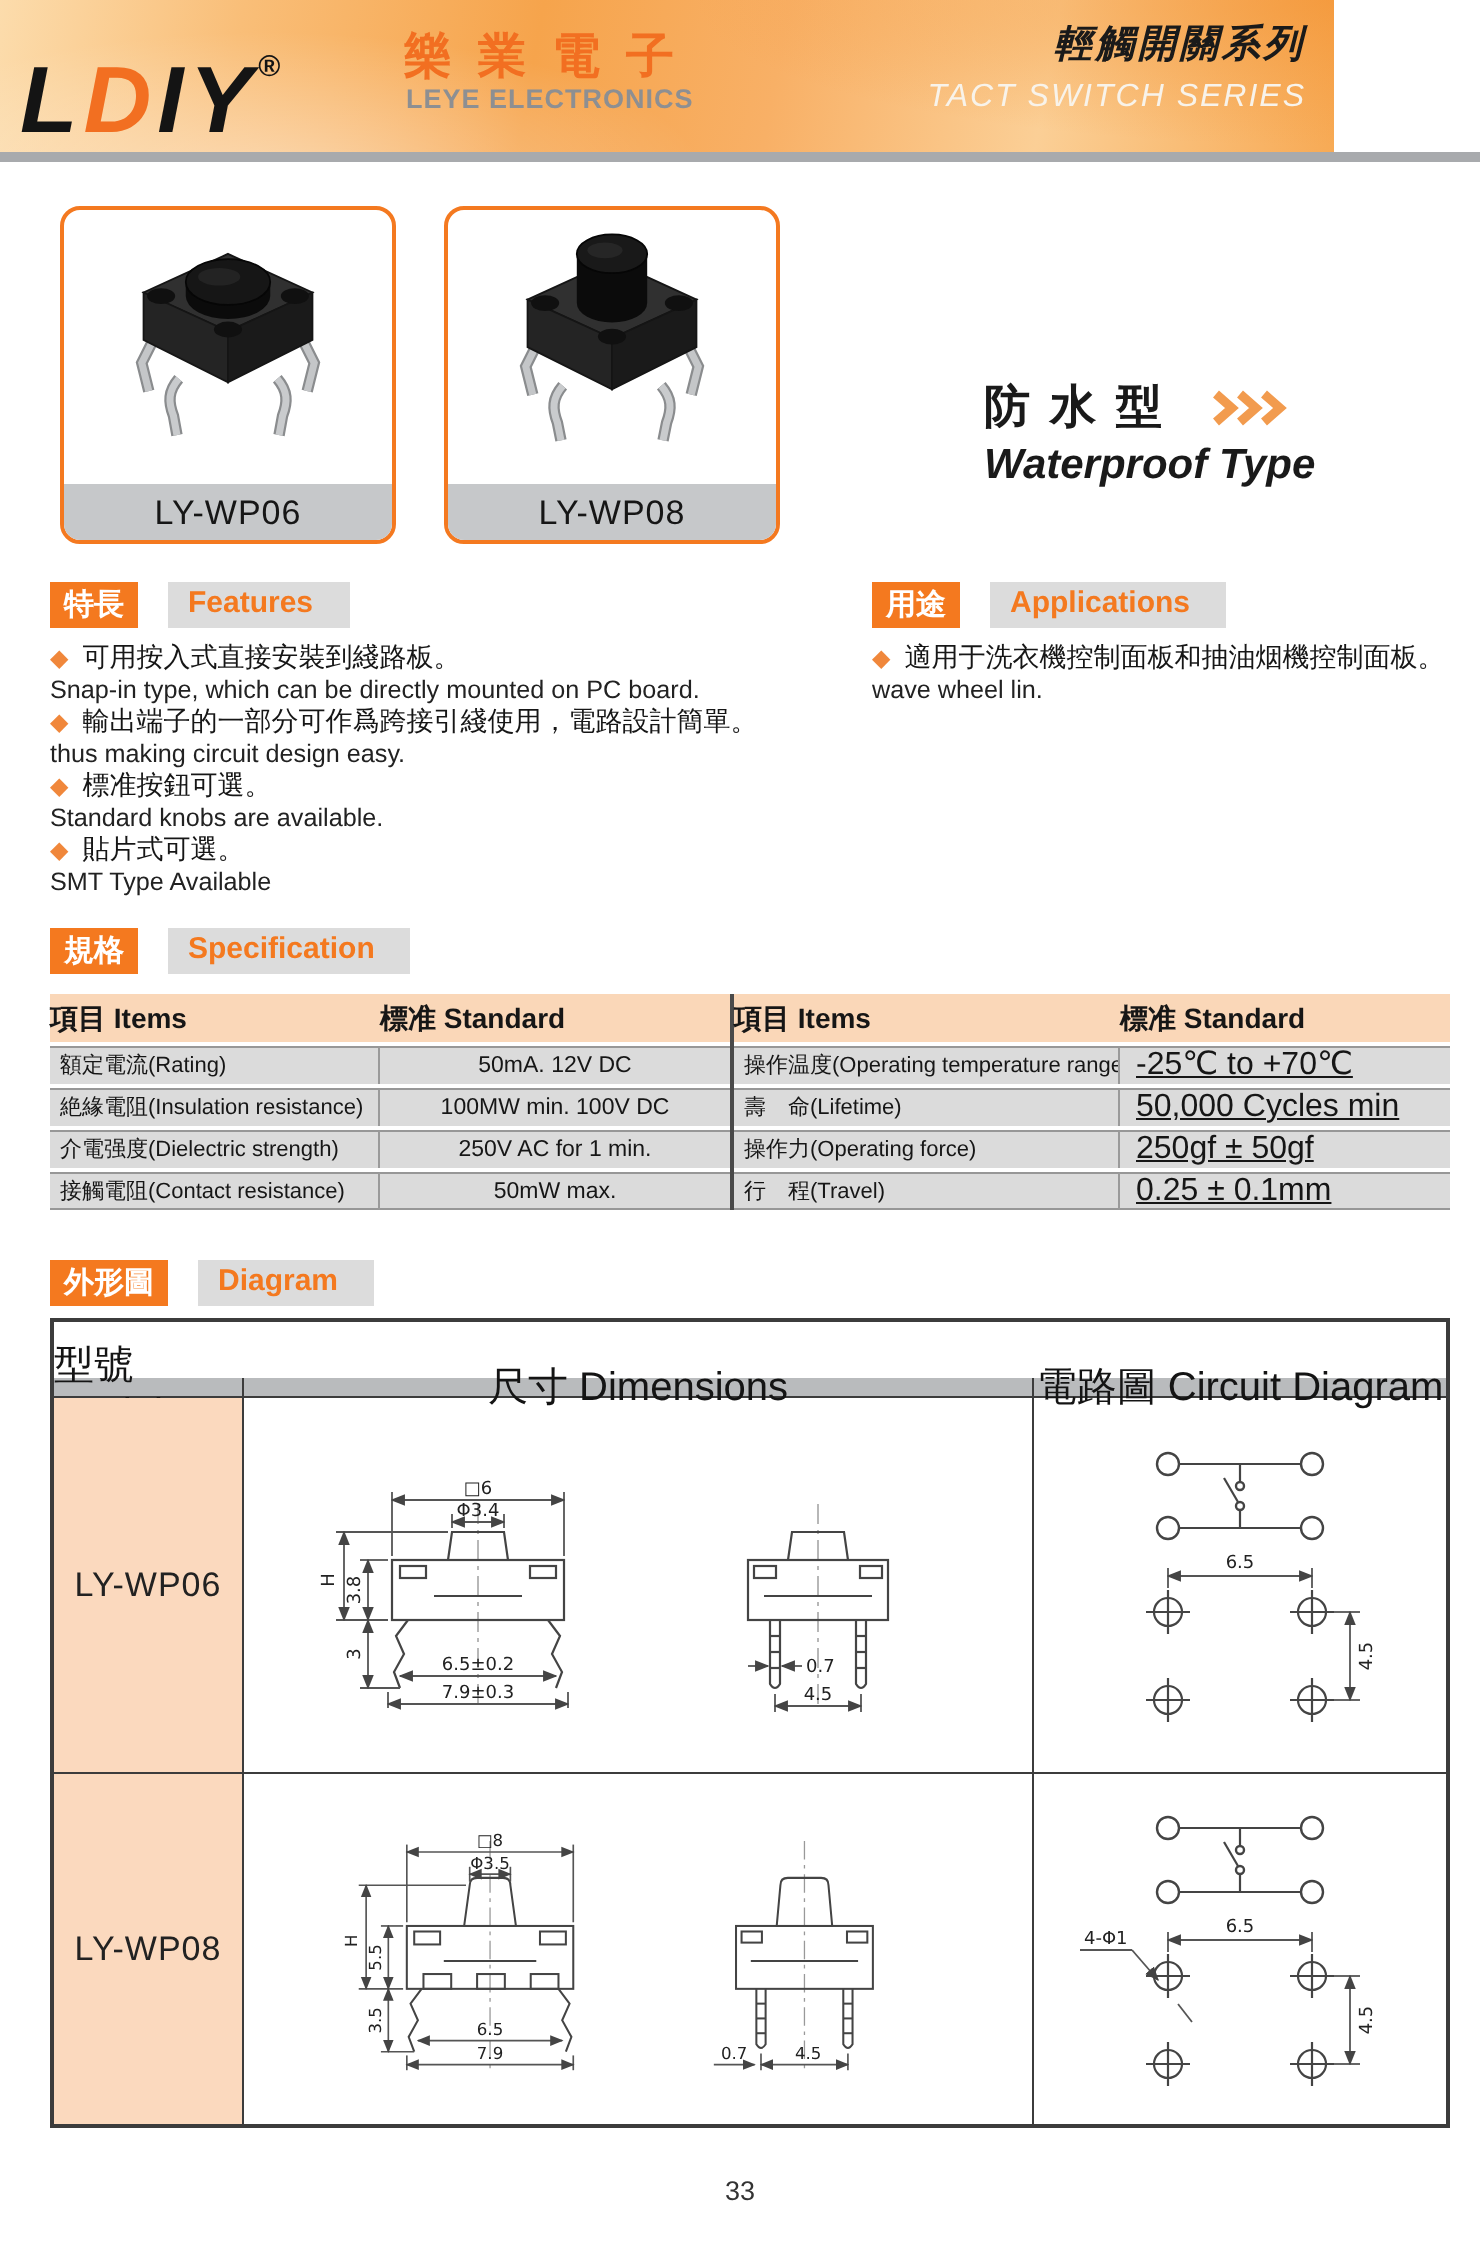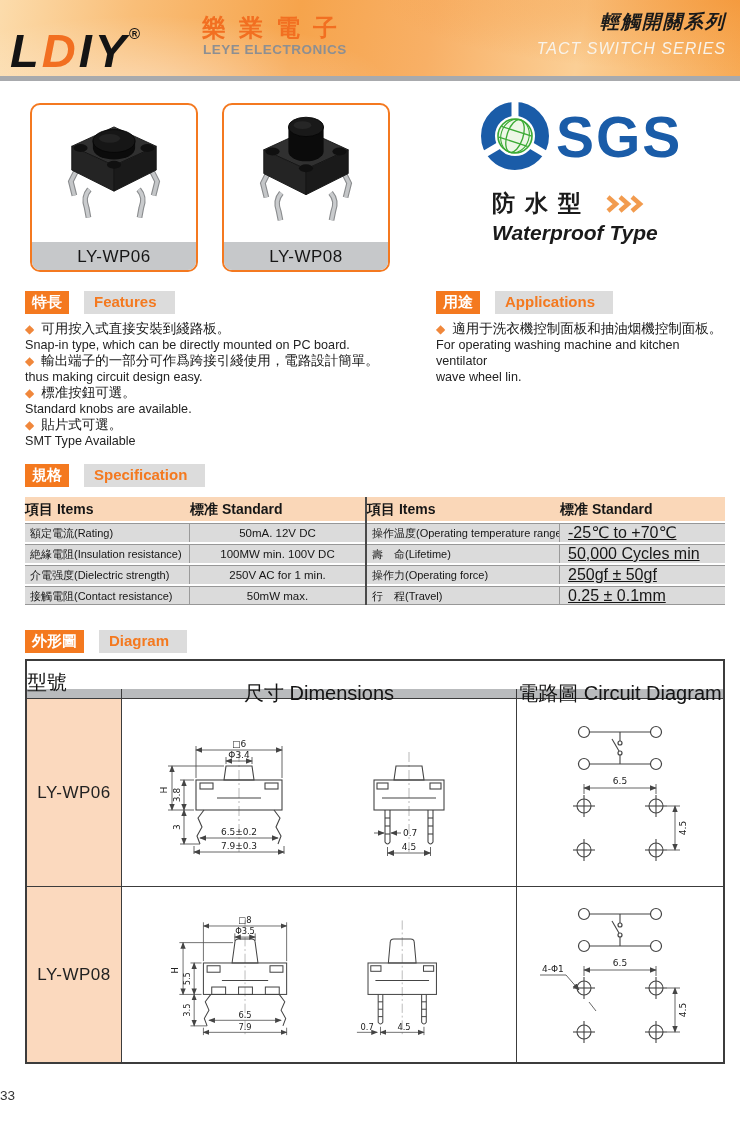--- a/index.html
+++ b/index.html
@@ -1,20 +1,20 @@
 <!DOCTYPE html>
 <html><head>
 <meta charset="utf-8">
 <style>
   * { margin:0; padding:0; box-sizing:border-box; }
   body { background:#e8e8e8; font-family:"Liberation Sans","DejaVu Sans",sans-serif; }
   .page { position:relative; width:740px; height:1121px; background:#fff; margin:0 auto; overflow:hidden; }
 
   
-  .hdr { position:absolute; left:0; top:0; width:740px; height:76px;
+  .hdr { position:absolute; left:0; top:0; width:667px; height:76px;
     background:
       radial-gradient(80% 160% at 100% 0%, rgba(242,140,40,.55), rgba(242,140,40,0) 60%),
       radial-gradient(60% 180% at 20% 120%, rgba(255,255,255,.45), rgba(255,255,255,0) 55%),
       linear-gradient(100deg,#FCDCAC 0%,#F9BE78 18%,#F6A44C 40%,#F8B066 58%,#FBCF96 78%,#F7AA55 100%);
   }
   .hdr-bar { position:absolute; left:0; top:76px; width:740px; height:5px; background:#A8AAAD; }
   .logo { position:absolute; left:10px; top:6px; font-size:47px; font-weight:900; font-style:italic;
     letter-spacing:3px; color:#141414; line-height:56px; }
   .logo .d { color:#F26F21; }
   .logo .reg { font-size:15px; font-style:normal; font-weight:bold; vertical-align:28px; letter-spacing:0; }
@@ -74,21 +74,21 @@
   .dg-h { background:#B9BBBD; font-size:20px; color:#141414;margin-top:28px; }
   .dg-m { background:#FBD9BE; font-size:17px; color:#222; letter-spacing:.5px; }
 
   
   .ol { stroke:#444; stroke-width:1.1; fill:none; }
   .dl { stroke:#555; stroke-width:0.9; fill:none; }
   .cl { stroke:#999; stroke-width:0.7; stroke-dasharray:10 3 2 3; fill:none; }
   .dt { font-family:"DejaVu Sans",sans-serif; font-size:9px; fill:#222; }
   .term { stroke:#444; stroke-width:1.2; fill:#fff; }
 
-  .page-num { position:absolute; left:0; top:1088px; width:740px; text-align:left;
+  .page-num { position:absolute; left:0; top:1088px; width:740px; text-align:center;
     font-size:13.5px; color:#333; }
 </style>
 </head>
 <body>
 
 <div class="page">
 
   <div class="hdr">
     <div class="logo"><span>L</span><span class="d">D</span><span>IY</span><span class="reg">®</span></div>
     <div class="brand-cn">樂業電子</div>
@@ -141,34 +141,20 @@
         <ellipse cx="71" cy="12" rx="10" ry="4.5" fill="#262626"></ellipse>
         <path d="M47,89 C41,96 41,102 44,110 L46,120" stroke="#8a8c8e" stroke-width="6.5" fill="none"></path>
         <path d="M47,89 C41,96 41,102 44,110 L46,120" stroke="#c9cbcd" stroke-width="4" fill="none"></path>
         <path d="M103,89 C109,96 109,102 106,110 L104,120" stroke="#8a8c8e" stroke-width="6.5" fill="none"></path>
         <path d="M103,89 C109,96 109,102 106,110 L104,120" stroke="#c9cbcd" stroke-width="4" fill="none"></path>
       </svg>
     </div>
     <div class="lbl">LY-WP08</div>
   </div>
 
-  <div class="sgs">
-    <svg width="215" height="78" viewBox="0 0 215 78">
-      <circle cx="37" cy="39" r="27" fill="none" stroke="#1A5CA8" stroke-width="14"></circle>
-      <line x1="37" y1="39" x2="37" y2="2" stroke="#fff" stroke-width="7"></line>
-      <line x1="37" y1="39" x2="5" y2="58" stroke="#fff" stroke-width="7"></line>
-      <line x1="37" y1="39" x2="69" y2="58" stroke="#fff" stroke-width="7"></line>
-      <circle cx="37" cy="39" r="17" fill="#EDF7E6" stroke="#3BAA34" stroke-width="1.6"></circle>
-      <ellipse cx="37" cy="39" rx="8" ry="17" fill="none" stroke="#3BAA34" stroke-width="1.3" transform="rotate(18 37 39)"></ellipse>
-      <ellipse cx="37" cy="39" rx="14" ry="17" fill="none" stroke="#3BAA34" stroke-width="1.1" transform="rotate(18 37 39)"></ellipse>
-      <line x1="21" y1="34" x2="53" y2="34" stroke="#3BAA34" stroke-width="1.3" transform="rotate(18 37 39)"></line>
-      <line x1="22" y1="45" x2="52" y2="45" stroke="#3BAA34" stroke-width="1.3" transform="rotate(18 37 39)"></line>
-      <text x="78" y="60" font-size="57" font-weight="900" fill="#1A5CA8" letter-spacing="2" font-family="'Liberation Sans',sans-serif">SGS</text>
-    </svg>
-  </div>
 
   <div class="wt-row">
     <span class="wt-cn">防水型</span>
     <svg width="44" height="20" viewBox="0 0 44 20">
       <path d="M3,3 L11,10 L3,17" stroke="#F29B4E" stroke-width="4.5" fill="none"></path>
       <path d="M15,3 L23,10 L15,17" stroke="#F29B4E" stroke-width="4.5" fill="none"></path>
       <path d="M27,3 L35,10 L27,17" stroke="#F29B4E" stroke-width="4.5" fill="none"></path>
     </svg>
   </div>
   <div class="wt-en">Waterproof Type</div>
@@ -187,21 +173,20 @@
     <div class="f-cn"><span class="dia">◆</span><span>貼片式可選。</span></div>
     <div class="f-en">SMT Type Available</div>
   </div>
 
   <div class="apps">
     <div class="sec-h">
       <span class="sec-cn">用途</span>
       <span class="sec-en">Applications</span>
     </div>
     <div class="f-cn"><span class="dia">◆</span><span>適用于洗衣機控制面板和抽油烟機控制面板。</span></div>
-    <div class="f-en">For operating washing machine and kitchen ventilator</div>
     <div class="f-en">wave wheel lin.</div>
   </div>
 
   <div class="spec-title sec-h">
     <span class="sec-cn">規格</span>
     <span class="sec-en">Specification</span>
   </div>
 
   <div class="spec">
     <div class="spec-grid spec-left">

